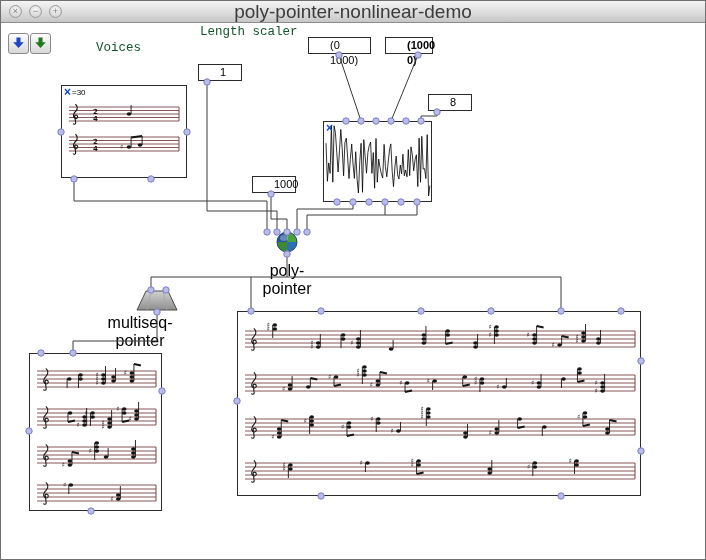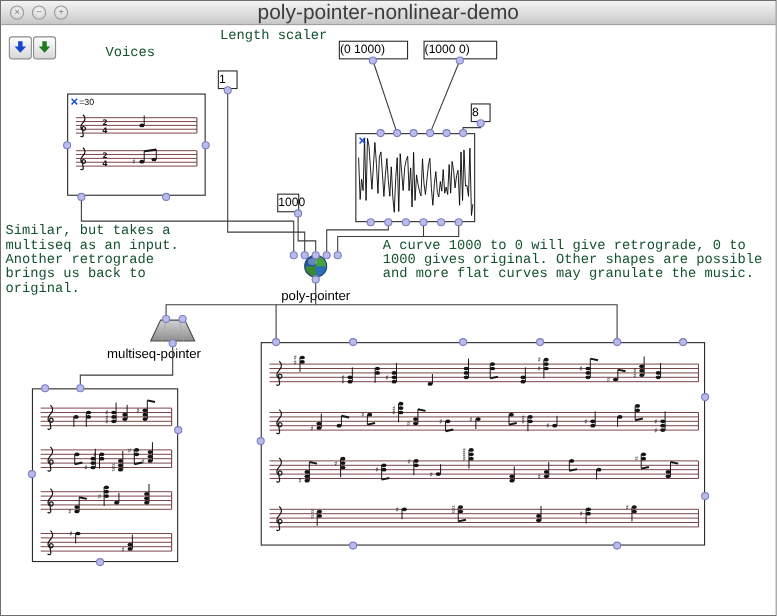--- a/index.html
+++ b/index.html
@@ -12,26 +12,26 @@
   .lights{position:absolute;left:8px;top:4px;display:flex;gap:7px;}
   .light{width:13px;height:13px;border-radius:50%;border:1px solid #9a9a9a;
     background:radial-gradient(circle at 50% 32%,#f7f7f7,#cbcbcb);
     font-size:9px;line-height:11px;text-align:center;color:#777;cursor:default;}
   .canvas{position:absolute;top:22px;left:0;width:706px;height:538px;background:#fff;}
   .wires{position:absolute;left:0;top:0;pointer-events:none;z-index:10;}
   .toolbtn{position:absolute;width:21px;height:21px;border:1px solid #8a8a8a;border-radius:3px;
     background:linear-gradient(#fdfdfd,#d8d8d8);display:flex;align-items:center;justify-content:center;padding:0;}
   .comment{position:absolute;font-size:12.5px;line-height:13px;color:#14532d;white-space:pre-line;font-family:Liberation Mono, monospace;}
   .vbox{position:absolute;height:17px;background:#fff;border:1px solid #2b2b2b;
-    font-size:11px;line-height:15px;padding:0 0;color:#000;}
+    font-size:11px;line-height:15px;padding:0 21px;color:#000;}
   .scorebox{position:absolute;background:#fff;border:1px solid #2b2b2b;}
   .scorebox svg{display:block;margin:1px;}
   .delx{position:absolute;left:2px;top:0;color:#1345d6;font-size:12px;font-weight:bold;line-height:12px;z-index:3;}
   .tempo{position:absolute;left:10px;top:2px;font-size:8px;color:#000;z-index:2;}
-  .nodelabel{position:absolute;font-size:12px;color:#000;text-align:center;}
+  .nodelabel{position:absolute;font-size:16px;color:#000;text-align:center;}
   .polyicon{position:absolute;width:22px;height:22px;}
   .trap{position:absolute;width:44px;height:24px;}
   svg text{font-family:"DejaVu Sans",sans-serif;}
 </style>
 </head>
 <body>
 
 <div class="window">
   <div class="titlebar">
     <div class="lights">
@@ -119,21 +119,21 @@
     <button class="toolbtn" style="left:29px;top:10px;">
       <svg width="17" height="17" viewBox="0 0 21 21">
         <polygon points="8,3 13,3 13,9 17,9 10.5,16 4,9 8,9" fill="#1f7a1f"></polygon>
       </svg>
     </button>
 
     <div class="comment" style="left:95px;top:19px;">Voices</div>
     <div class="comment" style="left:199px;top:3px;text-align:center;">Length scaler</div>
 
     <div class="vbox" style="left:307px;top:14px;width:63px;">(0 1000)</div>
-    <div class="vbox" style="left:384px;top:14px;width:67px;">(1000 0)</div>
+    <div class="vbox" style="left:384px;top:14px;width:48px;font-weight:bold;">(1000 0)</div>
     <div class="vbox" style="left:197px;top:41px;width:18px;">1</div>
     <div class="vbox" style="left:251px;top:153px;width:20px;">1000</div>
     <div class="vbox" style="left:427px;top:71px;width:18px;">8</div>
 
     <div class="scorebox" style="left:60px;top:62px;width:126px;height:93px;">
       <div class="delx">×</div>
       <div class="tempo">=30</div>
       <svg id="score-voices-svg" width="124" height="91" viewBox="0 0 124 91">
           <line x1="6" y1="20" x2="116" y2="20" stroke="#7a4444" stroke-width="0.9"></line>
           <line x1="6" y1="23.5" x2="116" y2="23.5" stroke="#7a4444" stroke-width="0.9"></line>
@@ -165,28 +165,20 @@
     </div>
 
 
     <div class="scorebox" style="left:322px;top:98px;width:109px;height:81px;">
       <div class="delx">×</div>
       <svg id="wf-svg" width="107" height="79" viewBox="0 0 107 79">
           <polyline points="1.0,20.2 2.4,58.3 3.7,39.9 5.1,50.3 6.4,2.5 7.8,59.2 9.1,2.8 10.4,9.4 11.8,29.8 13.1,49.0 14.5,27.6 15.8,6.5 17.2,25.7 18.6,52.8 19.9,19.7 21.3,15.1 22.6,34.1 24.0,55.6 25.3,36.4 26.7,21.1 28.0,41.0 29.4,55.4 30.7,28.7 32.1,56.1 33.4,70.0 34.8,38.3 36.1,20.3 37.5,69.3 38.8,16.7 40.2,33.9 41.5,50.2 42.9,29.4 44.2,22.8 45.6,19.0 46.9,50.4 48.3,29.6 49.6,65.2 51.0,15.5 52.3,59.2 53.7,36.0 55.0,44.4 56.4,51.1 57.7,55.1 59.1,21.4 60.4,43.5 61.8,53.8 63.1,40.0 64.5,27.0 65.8,20.9 67.2,48.4 68.5,63.6 69.9,44.0 71.2,33.0 72.6,51.8 73.9,56.1 75.3,42.0 76.6,50.8 77.9,31.2 79.3,52.7 80.6,47.0 82.0,53.8 83.3,26.6 84.7,52.6 86.0,23.8 87.4,32.1 88.7,47.8 90.1,36.5 91.4,31.8 92.8,63.6 94.1,15.1 95.5,59.3 96.8,13.3 98.2,46.1 99.5,45.6 100.9,55.5 102.2,11.7 103.6,72.9 104.9,62.6" fill="none" stroke="#000" stroke-width="0.8"></polyline>
         </svg>
     </div>
 
-    <div class="comment" style="left:4px;top:181px;">Similar, but takes a
-multiseq as an input.
-Another retrograde
-brings us back to
-original.</div>
-    <div class="comment" style="left:347px;top:194px;">A curve 1000 to 0 will give retrograde, 0 to
-1000 gives original. Other shapes are possible
-and more flat curves may granulate the music.</div>
 
     <div class="polyicon" style="left:275px;top:208px;">
       <svg width="22" height="22" viewBox="0 0 22 22">
         <circle cx="11" cy="11" r="10" fill="#2e6fb4"></circle>
         <path d="M11 1 A10 10 0 0 1 21 11 L11 11 Z" fill="#49a23c"></path>
         <path d="M11 21 A10 10 0 0 1 1 11 L11 11 Z" fill="#3b8a31"></path>
         <path d="M1 11 A10 10 0 0 1 11 1 L11 11 Z" fill="#2456a0"></path>
         <ellipse cx="8" cy="7" rx="4" ry="3" fill="rgba(255,255,255,0.3)"></ellipse>
         <circle cx="11" cy="11" r="10" fill="none" stroke="#24477a" stroke-width="1"></circle>
       </svg>

